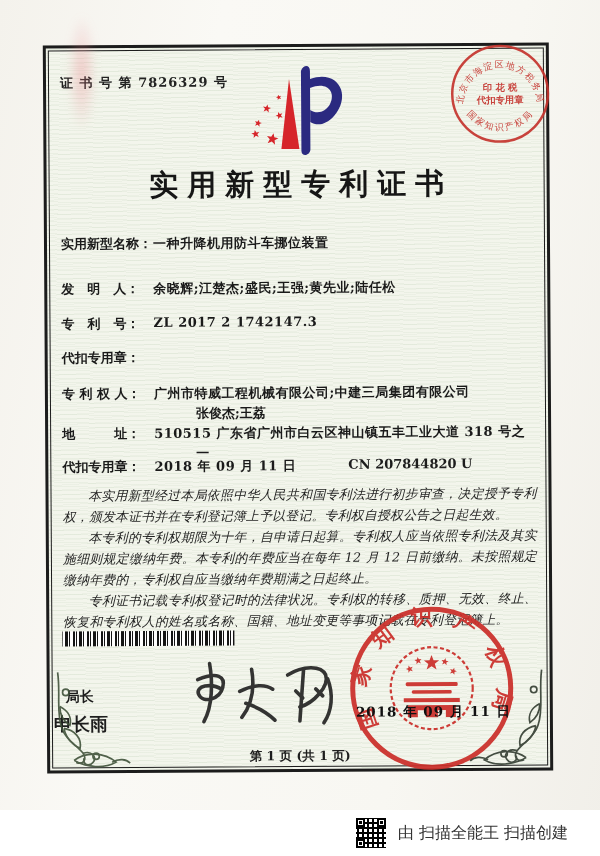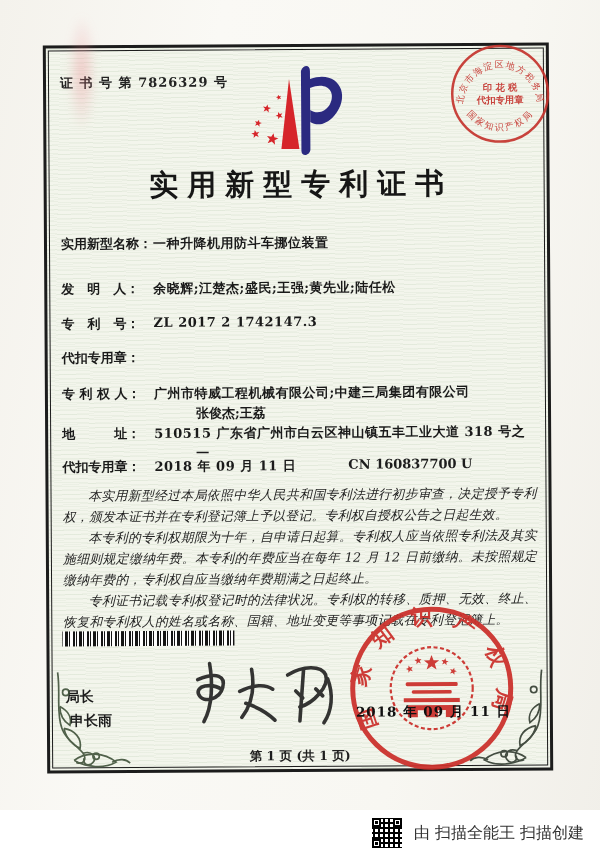--- a/index.html
+++ b/index.html
@@ -54,33 +54,33 @@
   
   .body-text { left: 14px; right: 12px; top: 437px; font-size: 12.8px; line-height: 21px;
     color: #1f1f1f; font-style: italic; font-weight: 500; letter-spacing: .3px; text-align: justify; }
   .body-text p { text-indent: 2em; margin: 0; }
   
   .barcode { left: 13px; top: 583px; width: 172px; height: 15px;
     background: repeating-linear-gradient(90deg,
       #141414 0 1px, #fdfdfd 1px 3px, #141414 3px 5.5px, #fdfdfd 5.5px 7px,
       #141414 7px 8px, #fdfdfd 8px 10.5px, #141414 10.5px 13px, #fdfdfd 13px 14px); }
   .sig-title { left: 16px; top: 640px; font-size: 14px; font-weight: 600; font-family: "DejaVu Sans","Liberation Sans",sans-serif; text-align: right; }
-  .sig-name  { left: 20px; top: 664px; font-size: 14px; font-weight: 600; font-family: "DejaVu Sans","Liberation Sans",sans-serif; }
+  .sig-name  { left: 4px; top: 664px; font-size: 18px; font-weight: 600; font-family: "DejaVu Sans","Liberation Sans",sans-serif; }
   .signature { left: 126px; top: 604px; }
   .main-seal { left: 296px; top: 556px; opacity: .93; }
   .seal-date { left: 306px; top: 657px; font-size: 13.5px; font-weight: 700; color: #111;
     letter-spacing: 1px; z-index: 5; }
   .footer { left: 0; right: 0; top: 701px; text-align: center; font-size: 12.5px; font-weight: 600; }
   .orn { bottom: 2px; opacity: .9; }
   .orn-left { left: 2px; }
   .orn-right { right: 2px; transform: scaleX(-1); }
   
   .scan-strip {
     position: absolute; left: 0; right: 0; bottom: 0; height: 46px; background: #ffffff;
-    display: flex; align-items: center; justify-content: flex-end; gap: 12px; padding-right: 16px;
+    display: flex; align-items: center; justify-content: flex-end; gap: 12px; padding-right: 32px;
     z-index: 8;
   }
   .qr { position: relative; width: 30px; height: 30px; background-color: #fff;
     background-image:
       repeating-linear-gradient(90deg, #000 0 2px, rgba(0,0,0,0) 2px 5px),
       repeating-linear-gradient(0deg,  #000 0 2px, rgba(0,0,0,0) 2px 5px);
     background-position: 1px 1px; }
   .qr .finder { position: absolute; width: 9px; height: 9px; border: 2px solid #000; background: #fff; }
   .qr .finder::after { content:""; position:absolute; inset:1px; background:#000; }
   .qr .f1 { left: 0; top: 0; } .qr .f2 { right: 0; top: 0; } .qr .f3 { left: 0; bottom: 0; }
@@ -156,21 +156,21 @@
   <div class="abs row" style="top:377px">
     <span class="lbl">地　　　址：</span>
     <span class="val">510515 广东省广州市白云区神山镇五丰工业大道 318 号之</span>
   </div>
   <div class="abs cont" style="top:397px">一</div>
   <div class="abs row" style="top:410px">
     <span class="lbl">代扣专用章：</span>
     <span class="val">2018 年 09 月 11 日</span>
   </div>
   <div class="abs grant-no">
-    <span class="val">CN 160837700 U</span>
+    <span class="val">CN 207844820 U</span>
   </div>
 
   <div class="abs body-text">
     <p>本实用新型经过本局依照中华人民共和国专利法进行初步审查，决定授予专利权，颁发本证书并在专利登记簿上予以登记。专利权自授权公告之日起生效。</p>
     <p>本专利的专利权期限为十年，自申请日起算。专利权人应当依照专利法及其实施细则规定缴纳年费。本专利的年费应当在每年 12 月 12 日前缴纳。未按照规定缴纳年费的，专利权自应当缴纳年费期满之日起终止。</p>
     <p>专利证书记载专利权登记时的法律状况。专利权的转移、质押、无效、终止、恢复和专利权人的姓名或名称、国籍、地址变更等事项记载在专利登记簿上。</p>
   </div>
 
   <div class="abs barcode"></div>
 

